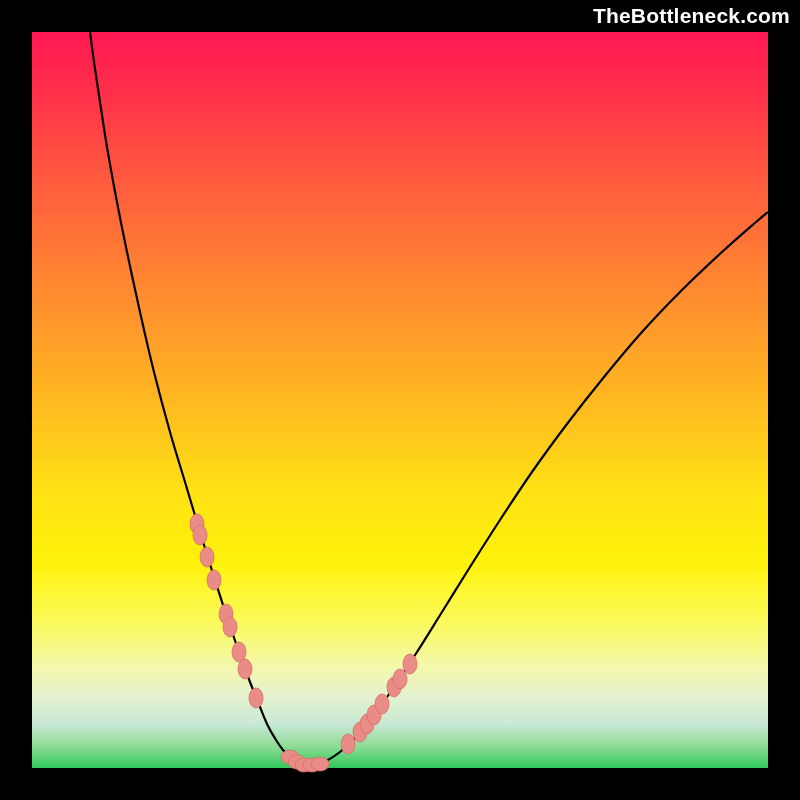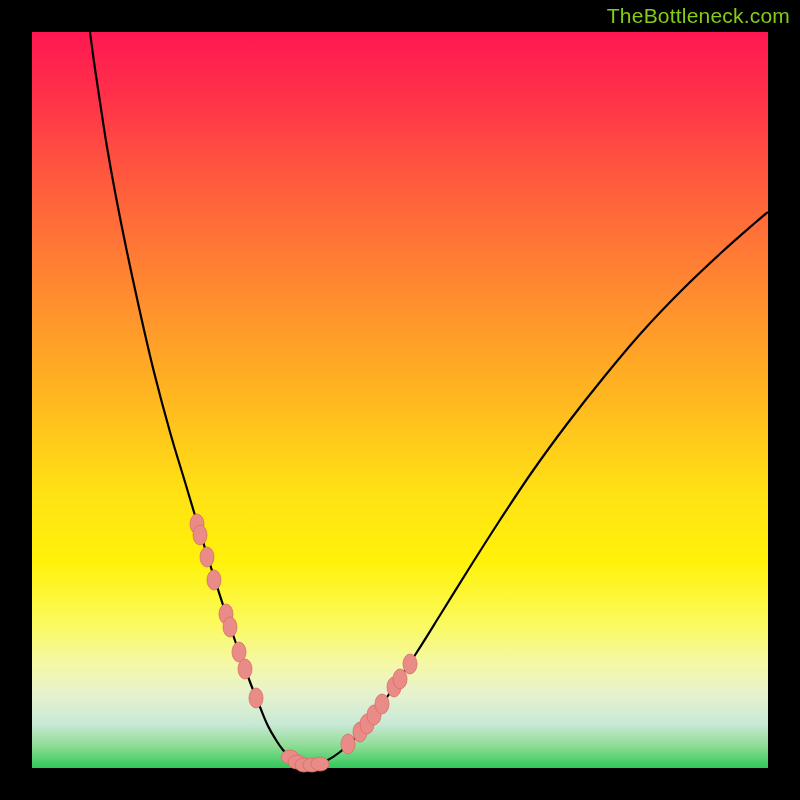--- a/index.html
+++ b/index.html
@@ -47,24 +47,24 @@
     top: 0;
     left: 0;
     width: 736px;
     height: 736px;
     overflow: visible;
   }
   .watermark {
     position: absolute;
     top: 4px;
     right: 10px;
-    color: #84cc16;
+    color: #ffffff;
     font-size: 21px;
     letter-spacing: 0.2px;
-    font-weight: 400;
+    font-weight: 700;
   }
 </style>
 </head>
 <body>
 
 <div class="frame">
 
   <div class="watermark">TheBottleneck.com</div>
 
   <div class="plot-area">

